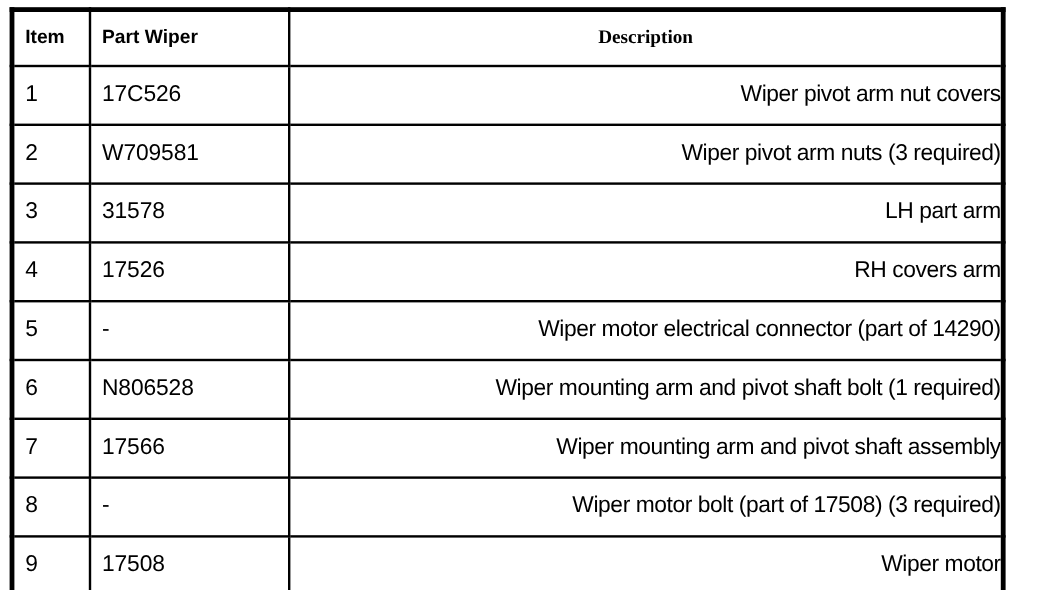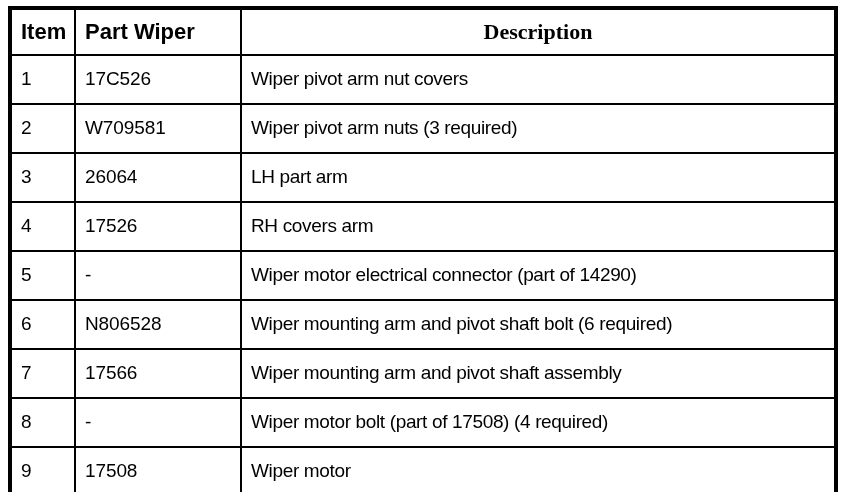--- a/index.html
+++ b/index.html
@@ -41,40 +41,41 @@
     vertical-align: middle;
     font-size: 19px;
     line-height: 1.1;
     letter-spacing: -0.1px;
     white-space: nowrap;
     overflow: hidden;
     background: #ffffff;
   }
   table.parts-table thead th {
     font-weight: bold;
-    font-size: 22px;
+    font-size: 16px;
     letter-spacing: 0px;
     height: 44px;
   }
   table.parts-table thead th.th-desc {
     text-align: center;
     padding-left: 0;
     font-family: Liberation Serif, serif;
   }
   table.parts-table thead th.th-item,
   table.parts-table thead th.th-part {
     text-align: left;
   }
   table.parts-table tbody td {
     font-weight: normal;
     height: 47px;
     text-align: left;
   }
   table.parts-table tbody td.td-desc {
     letter-spacing: -0.35px;
+    text-align: right;
   }
 </style>
 </head>
 <body>
 
 <div id="parts-table-wrap">
   <table class="parts-table">
     <colgroup>
       <col class="c-item">
       <col class="c-part">
@@ -93,47 +94,47 @@
           <td class="td-part">17C526</td>
           <td class="td-desc">Wiper pivot arm nut covers</td>
         </tr>
         <tr>
           <td class="td-item">2</td>
           <td class="td-part">W709581</td>
           <td class="td-desc">Wiper pivot arm nuts (3 required)</td>
         </tr>
         <tr>
           <td class="td-item">3</td>
-          <td class="td-part">26064</td>
+          <td class="td-part">31578</td>
           <td class="td-desc">LH part arm</td>
         </tr>
         <tr>
           <td class="td-item">4</td>
           <td class="td-part">17526</td>
           <td class="td-desc">RH covers arm</td>
         </tr>
         <tr>
           <td class="td-item">5</td>
           <td class="td-part">-</td>
           <td class="td-desc">Wiper motor electrical connector (part of 14290)</td>
         </tr>
         <tr>
           <td class="td-item">6</td>
           <td class="td-part">N806528</td>
-          <td class="td-desc">Wiper mounting arm and pivot shaft bolt (6 required)</td>
+          <td class="td-desc">Wiper mounting arm and pivot shaft bolt (1 required)</td>
         </tr>
         <tr>
           <td class="td-item">7</td>
           <td class="td-part">17566</td>
           <td class="td-desc">Wiper mounting arm and pivot shaft assembly</td>
         </tr>
         <tr>
           <td class="td-item">8</td>
           <td class="td-part">-</td>
-          <td class="td-desc">Wiper motor bolt (part of 17508) (4 required)</td>
+          <td class="td-desc">Wiper motor bolt (part of 17508) (3 required)</td>
         </tr>
         <tr>
           <td class="td-item">9</td>
           <td class="td-part">17508</td>
           <td class="td-desc">Wiper motor</td>
         </tr>
       </tbody>
   </table>
 </div>
 

